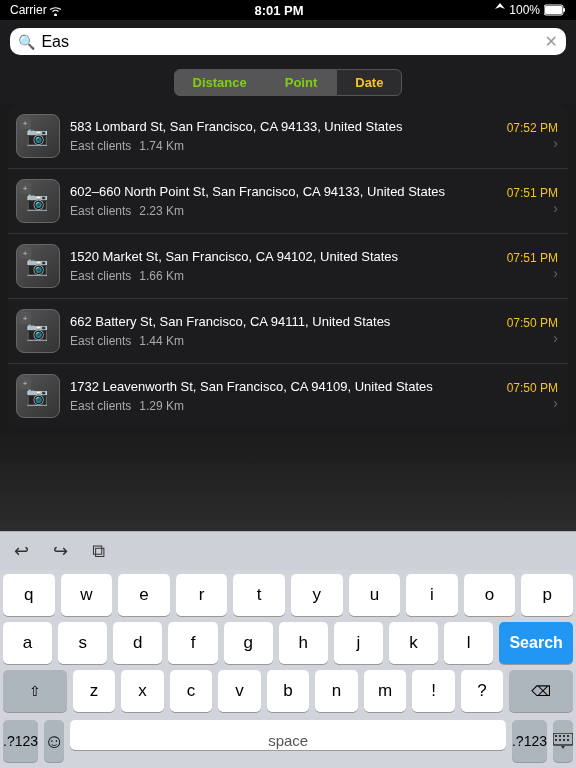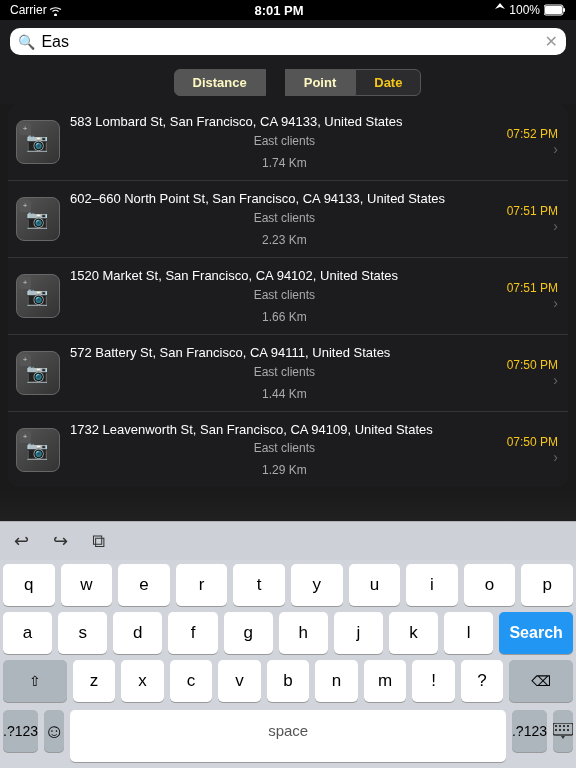--- a/index.html
+++ b/index.html
@@ -69,21 +69,21 @@
       padding: 5px 18px;
       font-size: 13px;
       color: #fff;
       background: #3a3a3a;
       cursor: pointer;
       border: 1px solid #555;
     }
     .sort-tab:first-child { border-radius: 6px 0 0 6px; }
     .sort-tab:last-child { border-radius: 0 6px 6px 0; }
     .sort-tab.active-yellow { color: #f5c518; font-weight: 600; background: #2c2c2e; }
-    .sort-tab.active-white { color: #fef9c3; font-weight: 600; background: #555; margin-left: 19px; }
+    .sort-tab.active-white { color: #84cc16; font-weight: 600; background: #555; }
 
     
     .results-container {
       background: #1c1c1e;
       margin: 0 8px;
       border-radius: 10px;
       overflow: hidden;
     }
 
     .result-item {
@@ -134,21 +134,20 @@
     .result-address {
       color: #fff;
       font-size: 13px;
       line-height: 1.3;
     }
     .result-meta {
       display: flex;
       align-items: center;
       gap: 8px;
       margin-top: 3px;
-      flex-direction: column;
     }
     .result-client {
       color: #aaa;
       font-size: 12px;
     }
     .result-distance {
       color: #aaa;
       font-size: 12px;
     }
 
@@ -256,21 +255,21 @@
       align-items: center;
       justify-content: center;
       box-shadow: 0 1px 0 #999;
       padding: 0 0;
     }
     .kb-space {
       flex: 1;
       background: #fff;
       border: none;
       border-radius: 5px;
-      height: 52px;
+      height: 30px;
       font-size: 15px;
       color: #555;
       cursor: pointer;
       box-shadow: 0 1px 0 #999;
       text-align: center;
       line-height: 42px;
     }
     .kb-emoji { font-size: 20px; }
   </style>
 </head>
@@ -368,21 +367,21 @@
       <span class="chevron">›</span>
     </div>
   </div>
 
   <div class="result-item">
     <div class="result-thumb">
       <div class="plus-badge">+</div>
       <span class="camera-icon">📷</span>
     </div>
     <div class="result-info">
-      <div class="result-address">572 Battery St, San Francisco, CA  94111, United States</div>
+      <div class="result-address">662 Battery St, San Francisco, CA  94111, United States</div>
       <div class="result-meta">
         <span class="result-client">East clients</span>
         <span class="result-distance">1.44 Km</span>
       </div>
     </div>
     <div class="result-right">
       <span class="result-time">07:50 PM</span>
       <span class="chevron">›</span>
     </div>
   </div>

